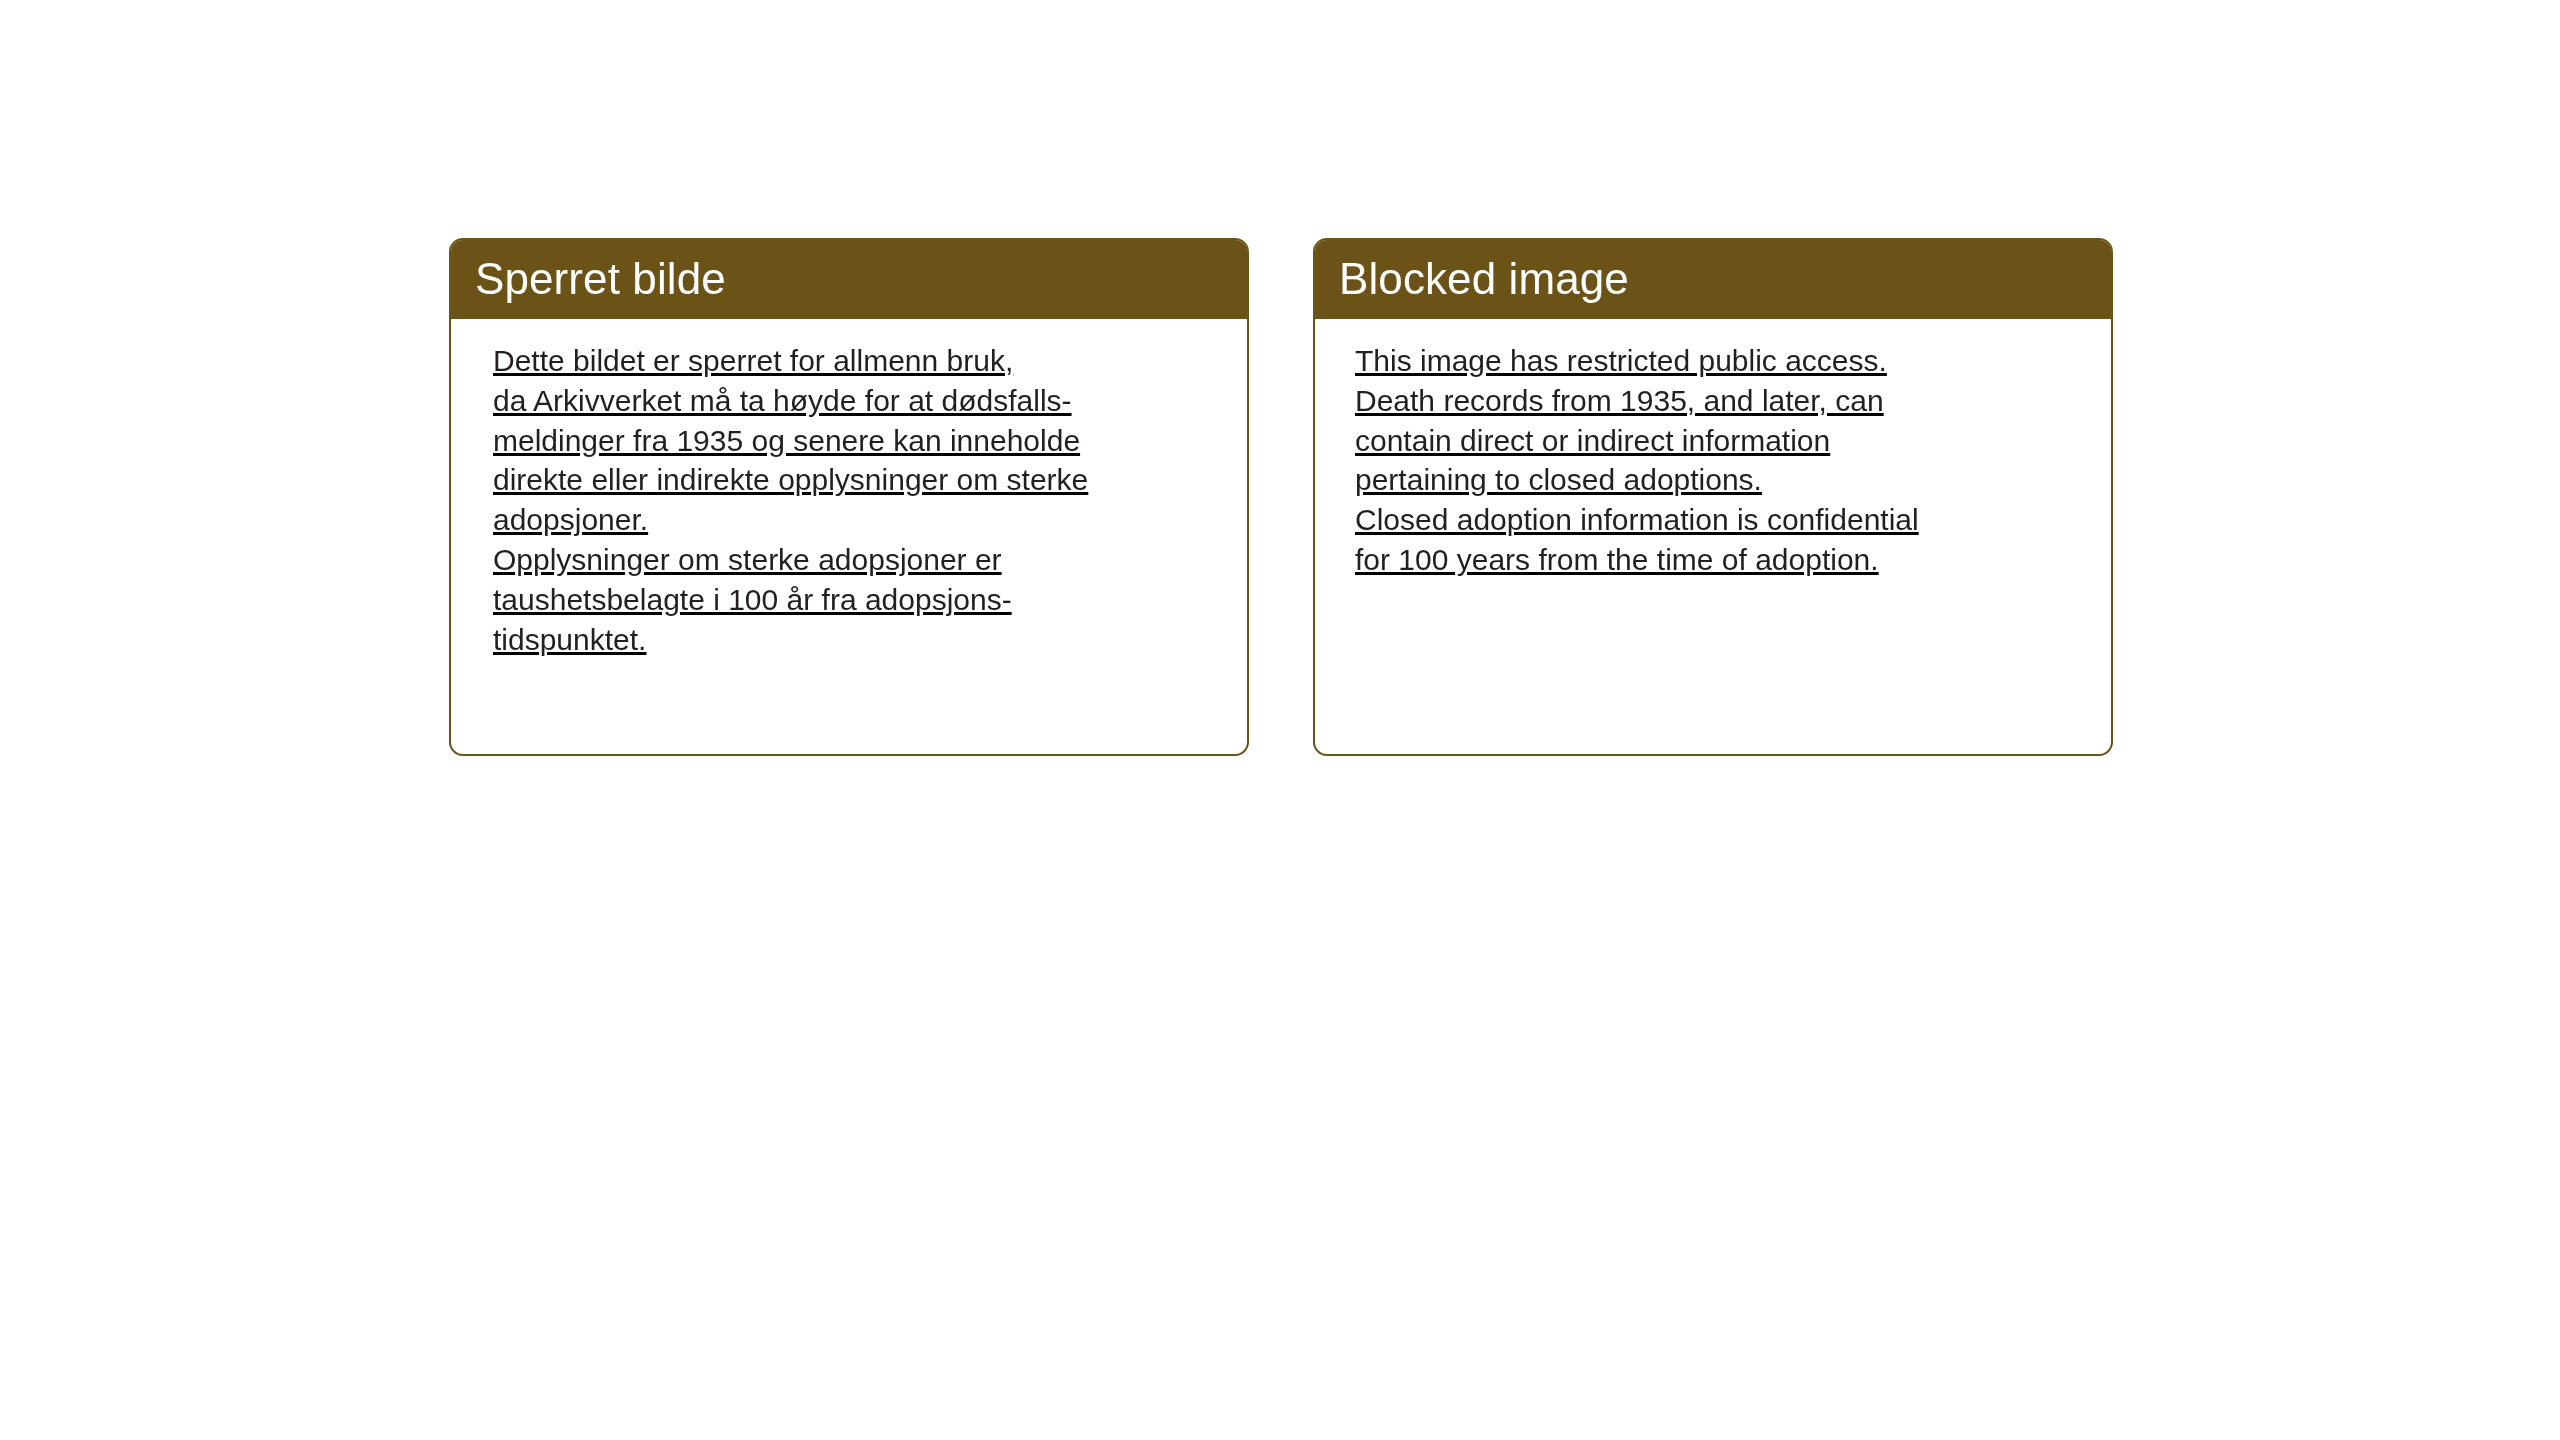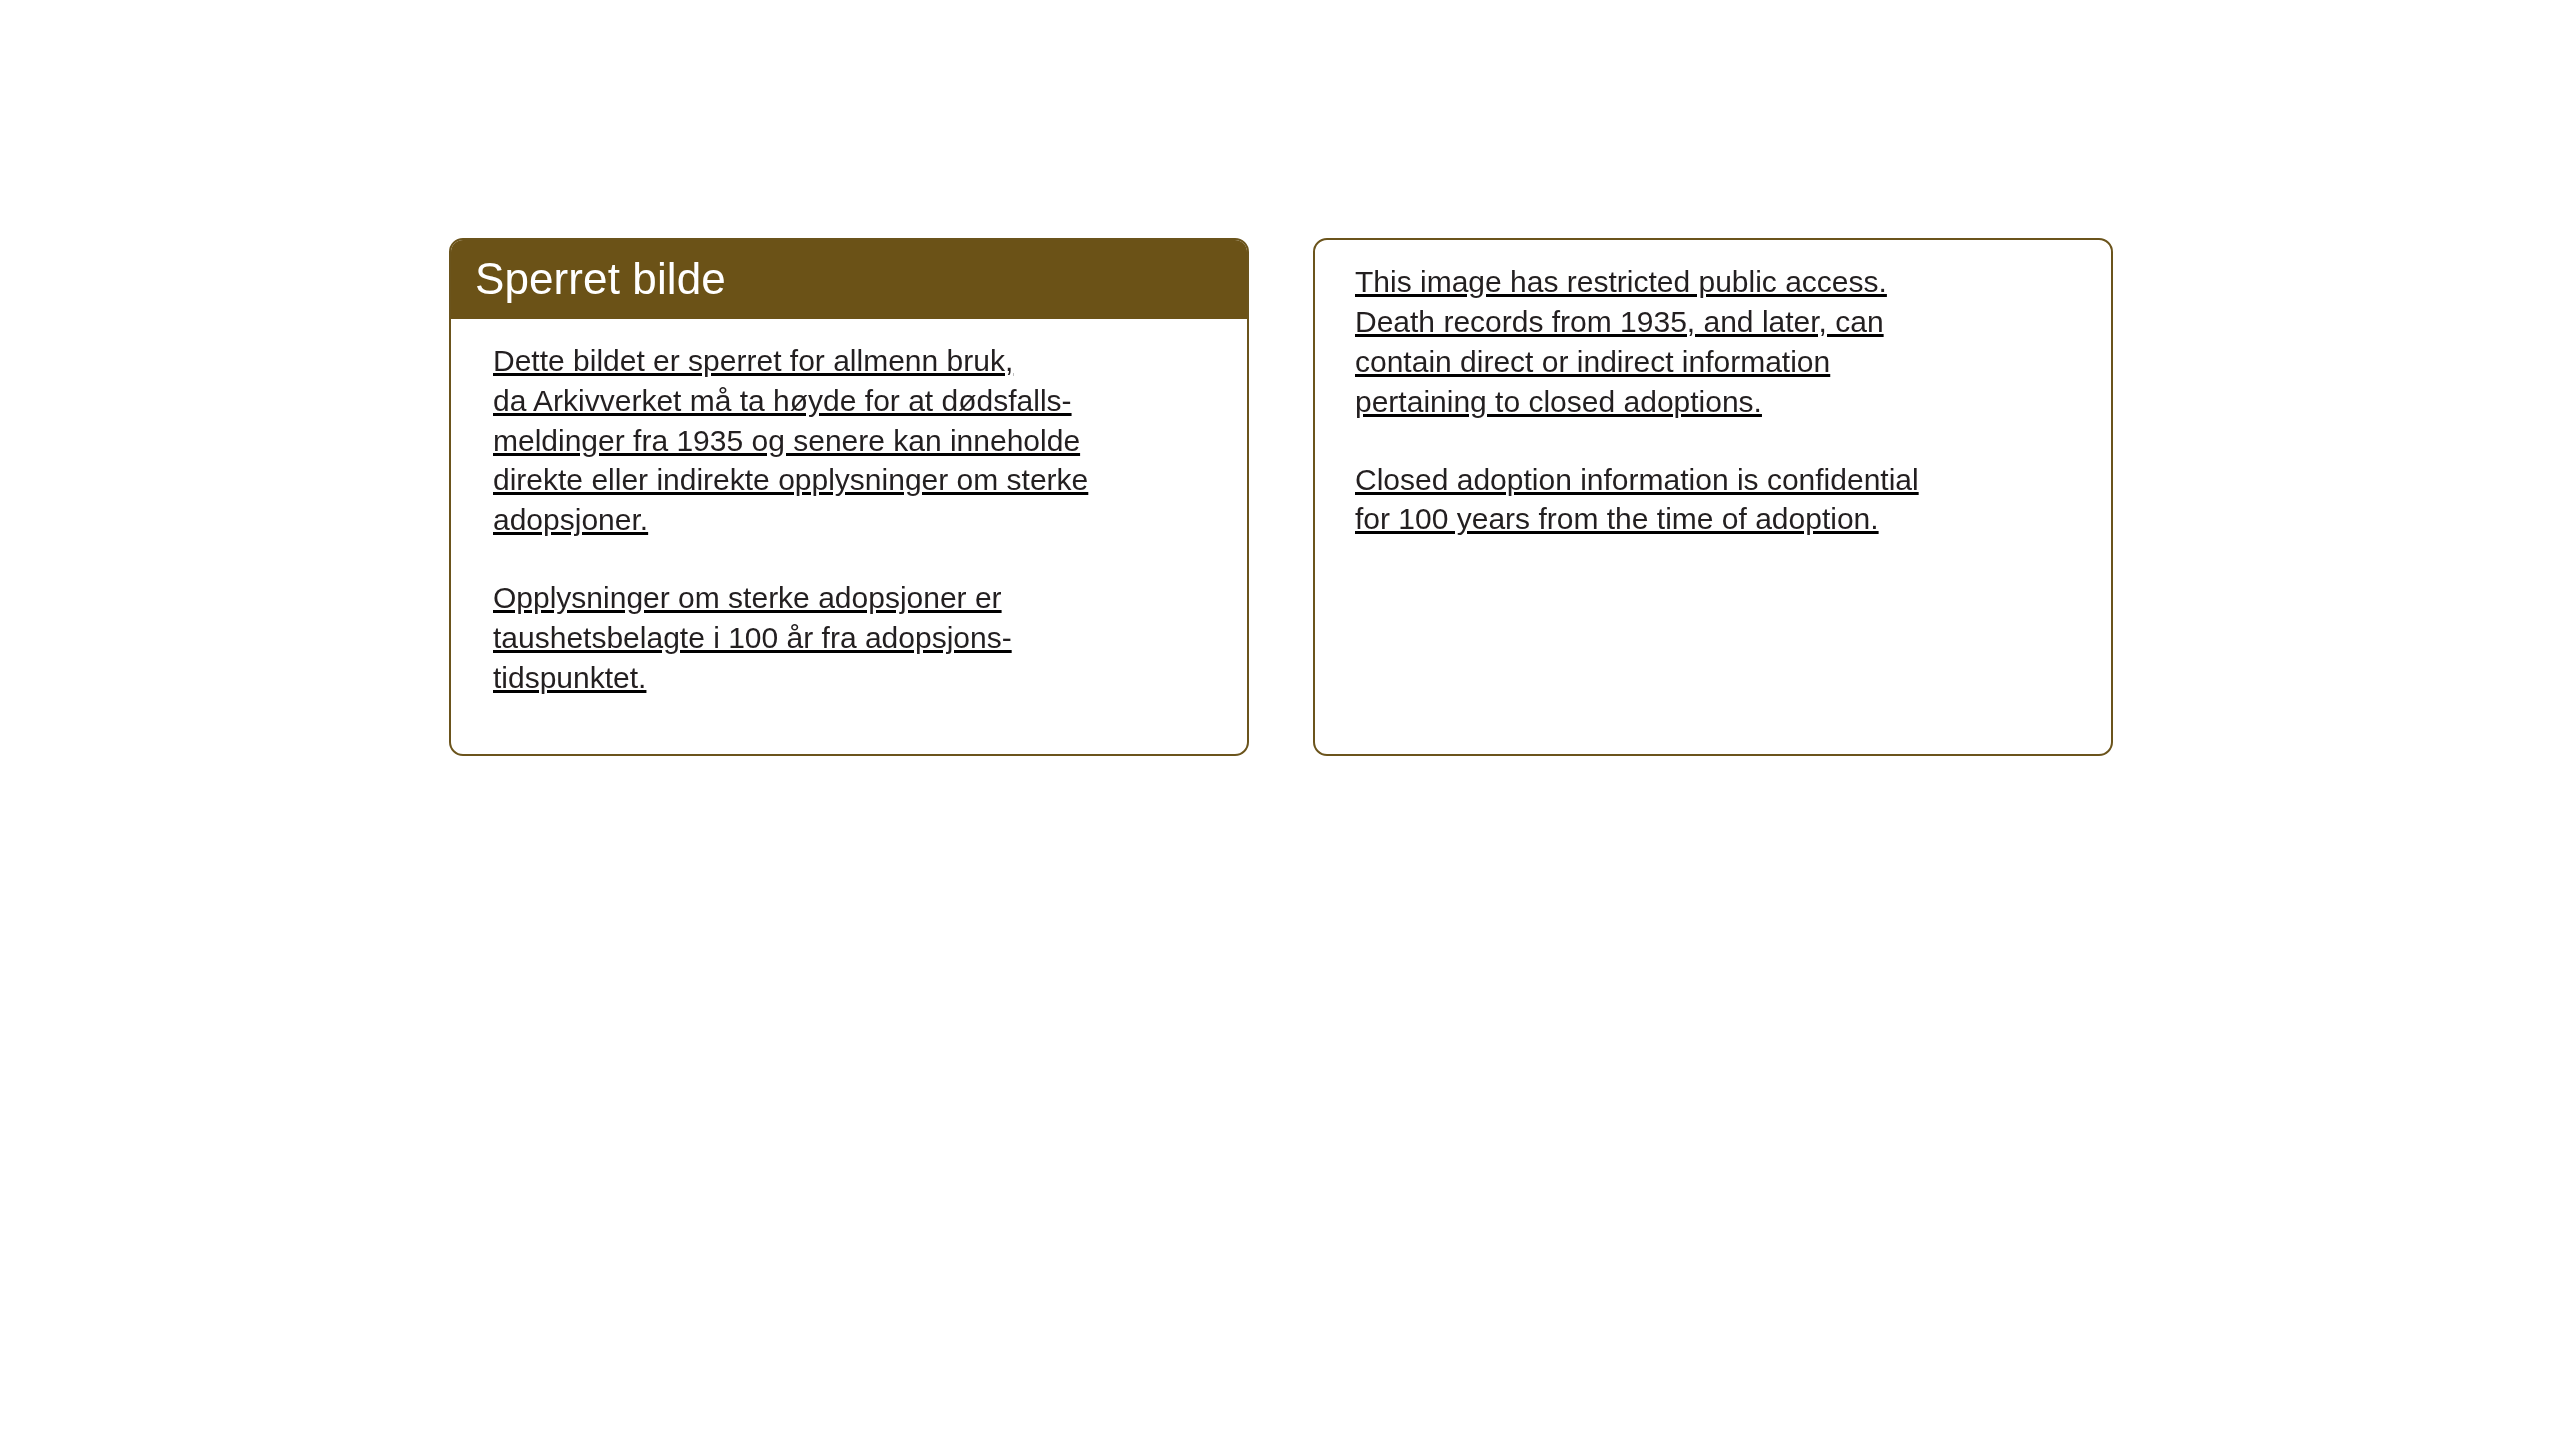--- a/index.html
+++ b/index.html
@@ -45,21 +45,20 @@
     text-decoration: underline;
   }
   .panel-body p {
     margin: 0;
     color: #231f20;
     font-size: 30px;
     line-height: 1.33;
     white-space: pre-line;
   }
   .panel-body p + p {
-    margin-top: 38px;
   }
 
   
   #panel-no {
     left: 449px;
     top: 238px;
     width: 800px;
     height: 518px;
   }
   
@@ -87,20 +86,21 @@
 meldinger fra 1935 og senere kan inneholde
 direkte eller indirekte opplysninger om sterke
 adopsjoner.</p>
       <p>Opplysninger om sterke adopsjoner er
 taushetsbelagte i 100 år fra adopsjons-
 tidspunktet.</p>
     </div>
   </div>
 
   <div class="panel" id="panel-en">
+    <div class="panel-header">Blocked image</div>
     <div class="panel-body">
       <p>This image has restricted public access.
 Death records from 1935, and later, can
 contain direct or indirect information
 pertaining to closed adoptions.</p>
       <p>Closed adoption information is confidential
 for 100 years from the time of adoption.</p>
     </div>
   </div>
 

